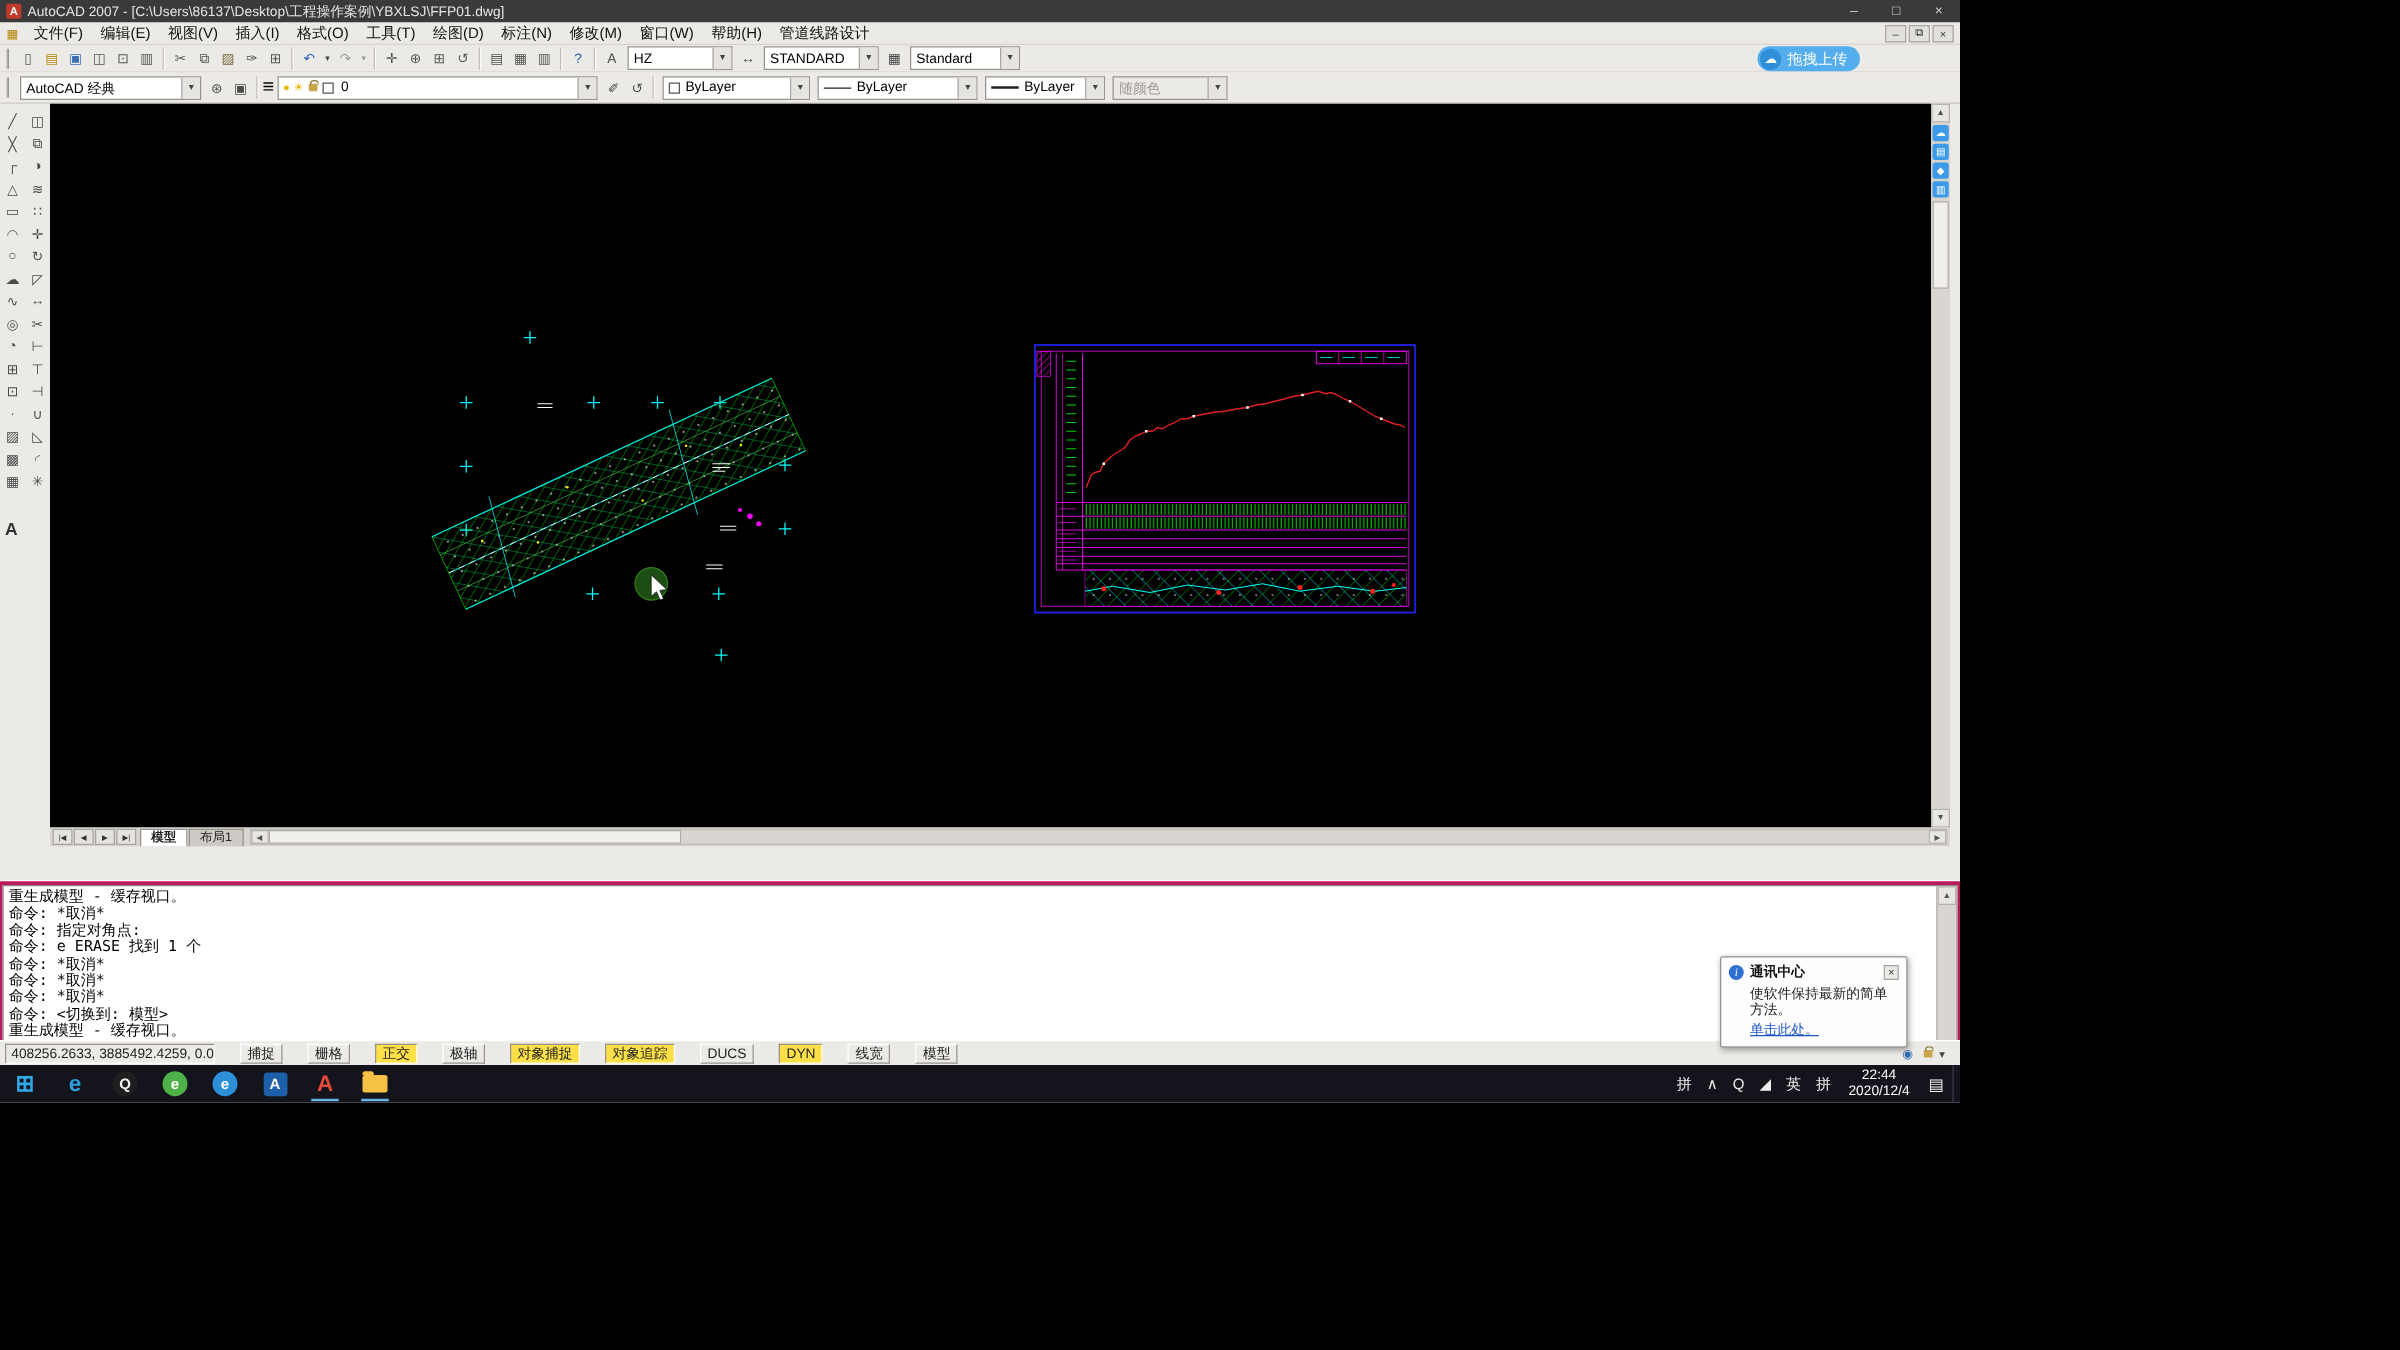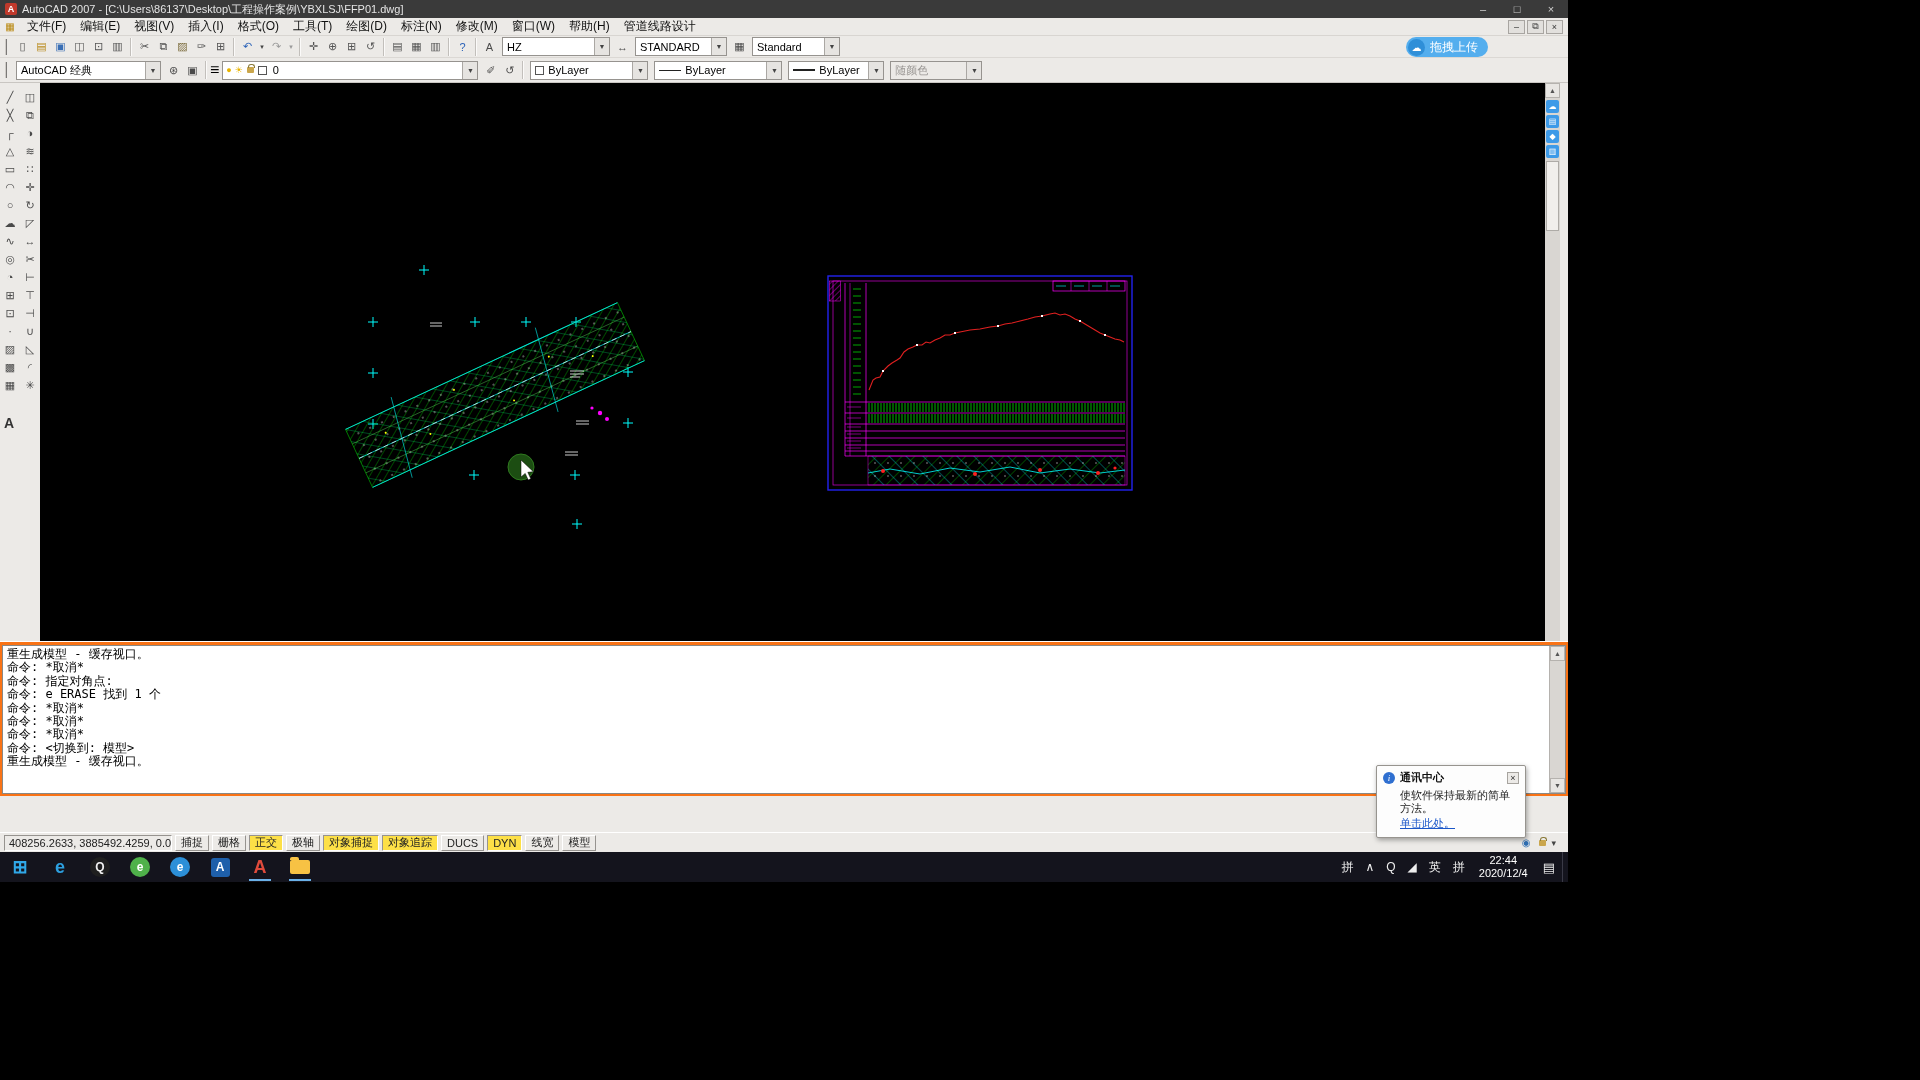--- a/index.html
+++ b/index.html
@@ -69,32 +69,32 @@
 .tab-nav-btn{width:16px;height:13px;border:1px solid #a6a3a0;background:#e5e3e0;font-size:6px;color:#333;display:flex;align-items:center;justify-content:center;margin-right:1px;}
 #tabs{display:flex;margin-left:2px;}
 .tab{padding:0 8px;height:14px;display:flex;align-items:center;border:1px solid #96938f;border-bottom:none;background:#cecbc7;margin-right:1px;color:#222;}
 .tab.active{background:#fff;font-weight:bold;}
 .hscroll{flex:1;height:13px;margin-left:4px;margin-right:2px;background:#d9d6d2;border:1px solid #bdbab6;display:flex;align-items:center;}
 .hs-btn{width:14px;height:11px;background:#e8e6e3;border:1px solid #b5b2ae;font-size:6px;color:#555;display:flex;align-items:center;justify-content:center;}
 .hthumb{width:330px;height:11px;background:#f1efec;border:1px solid #aeaba7;}
 .hs-track{flex:1;}
 
 
-.cmdwin{position:absolute;left:0;top:641px;width:100%;height:155px;background:#f97316;border-top:1px solid #fff;padding:3px 2px 2px 2px;}
+.cmdwin{position:absolute;left:0;top:704px;width:100%;height:155px;background:#be185d;border-top:1px solid #fff;padding:3px 2px 2px 2px;}
 .cmd-inner{width:100%;height:100%;background:#fff;border:1px solid #8a8884;position:relative;}
 .cmd-history{position:absolute;left:4px;top:2px;right:20px;height:122px;font-family:"DejaVu Sans Mono",monospace;font-size:12px;line-height:13.4px;color:#000;overflow:hidden;}
 .cmd-promptline{position:absolute;left:0;right:16px;bottom:0;height:18px;border-top:1px solid #cfcfcf;display:flex;align-items:center;padding-left:4px;font-family:"DejaVu Sans Mono",monospace;font-size:12px;color:#000;}
 .caret{width:1px;height:12px;background:#000;margin-left:4px;}
 .cmd-vscroll{position:absolute;right:0;top:0;bottom:0;width:16px;background:#d9d6d2;border-left:1px solid #b5b2ae;display:flex;flex-direction:column;align-items:center;justify-content:space-between;}
 
 
 .statusbar{position:absolute;left:0;top:832px;width:100%;height:20px;background:#eceae7;border-top:1px solid #fff;display:flex;align-items:center;font-size:11px;padding:0 4px;color:#222;}
 .coords{width:168px;height:16px;border:1px solid;border-color:#96938f #fff #fff #96938f;display:flex;align-items:center;padding-left:4px;background:#eceae7;white-space:nowrap;overflow:hidden;}
 #status-toggles{display:flex;align-items:center;}
-.toggle{height:16px;padding:0 5px;margin-left:3px;display:flex;align-items:center;border:1px solid;border-color:#fff #96938f #96938f #fff;background:#eceae7;}
+.toggle{height:16px;padding:0 5px;margin-left:20px;display:flex;align-items:center;border:1px solid;border-color:#fff #96938f #96938f #fff;background:#eceae7;}
 .toggle.on{border-color:#96938f #fff #fff #96938f;background:#fde047;}
 .status-right{margin-left:auto;display:flex;align-items:center;gap:5px;margin-right:8px;}
 .st-ico{font-size:10px;color:#2f6fb3;}
 .st-arrow{font-size:9px;color:#444;}
 
 
 .popup{position:absolute;left:1376px;top:765px;width:150px;background:#fdfdfd;border:1px solid #97948f;border-radius:2px;box-shadow:1px 2px 5px rgba(0,0,0,.35);z-index:60;padding:4px 6px 6px 6px;font-size:11px;}
 .popup-head{display:flex;align-items:center;}
 .info-ico{width:12px;height:12px;border-radius:50%;background:#2f6fd0;color:#fff;font-size:9px;font-style:italic;font-family:"Liberation Serif",serif;display:flex;align-items:center;justify-content:center;}
 .popup-title{font-weight:bold;margin-left:5px;color:#111;}
@@ -186,21 +186,21 @@
           <span class="tb-icon" style="color: rgb(85, 85, 85);">↺</span>
           <span class="tb-sep"></span>
           <span class="tb-icon" style="color: rgb(85, 85, 85);">▤</span>
           <span class="tb-icon" style="color: rgb(85, 85, 85);">▦</span>
           <span class="tb-icon" style="color: rgb(85, 85, 85);">▥</span>
           <span class="tb-sep"></span>
           <span class="tb-icon" style="color: rgb(42, 98, 184);">?</span>
         </span>
     <span class="tb-sep"></span>
     <span class="tb-icon">A</span>
-    <div class="combo" style="width:108px">
+    <div class="combo" style="width:84px">
       <span class="val">HZ</span>
       <span class="arr">▼</span>
     </div>
     <span class="tb-icon">↔</span>
     <div class="combo" style="width:92px">
       <span class="val">STANDARD</span>
       <span class="arr">▼</span>
     </div>
     <span class="tb-icon">▦</span>
     <div class="combo" style="width:88px">

